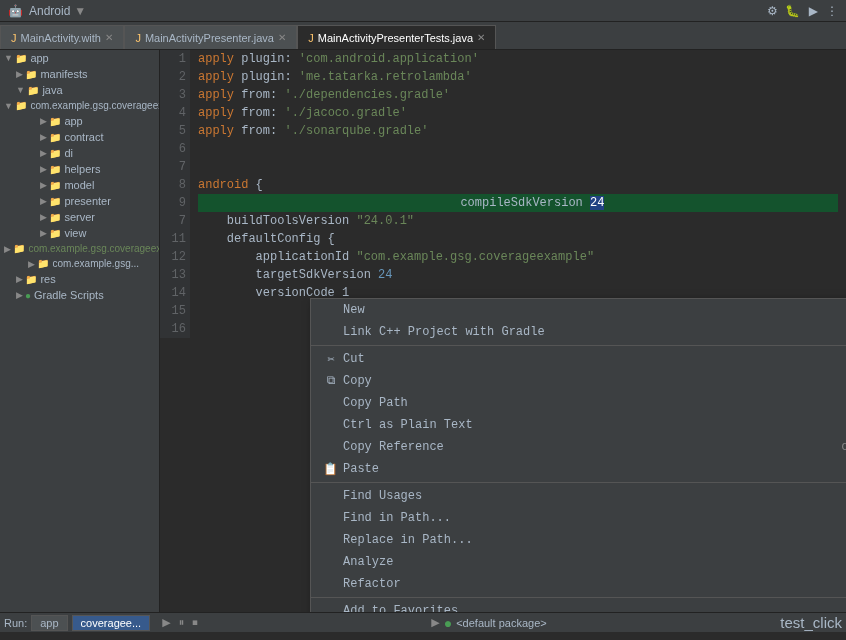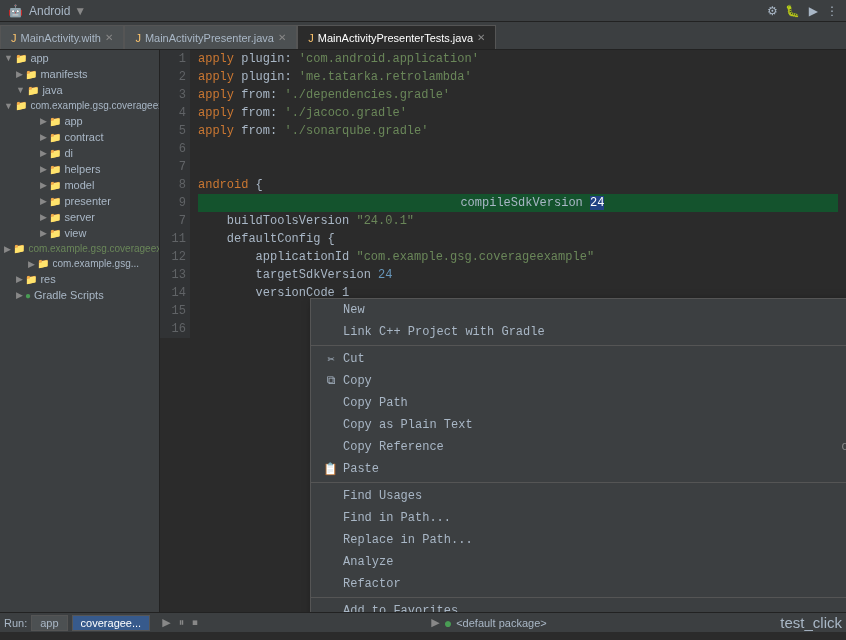--- a/index.html
+++ b/index.html
@@ -250,21 +250,21 @@
       <div class="menu-item">
         <span class="menu-label">
             <span class="menu-icon"></span>
             <span>Copy Path</span>
           </span>
 
       </div>
       <div class="menu-item">
         <span class="menu-label">
             <span class="menu-icon"></span>
-            <span>Copy as Plain Text</span>
+            <span>Ctrl as Plain Text</span>
           </span>
       </div>
       <div class="menu-item">
         <span class="menu-label">
             <span class="menu-icon"></span>
             <span>Copy Reference</span>
           </span>
         <span class="shortcut">Ctrl+Alt+Shift+C</span>
       </div>
       <div class="menu-item">

